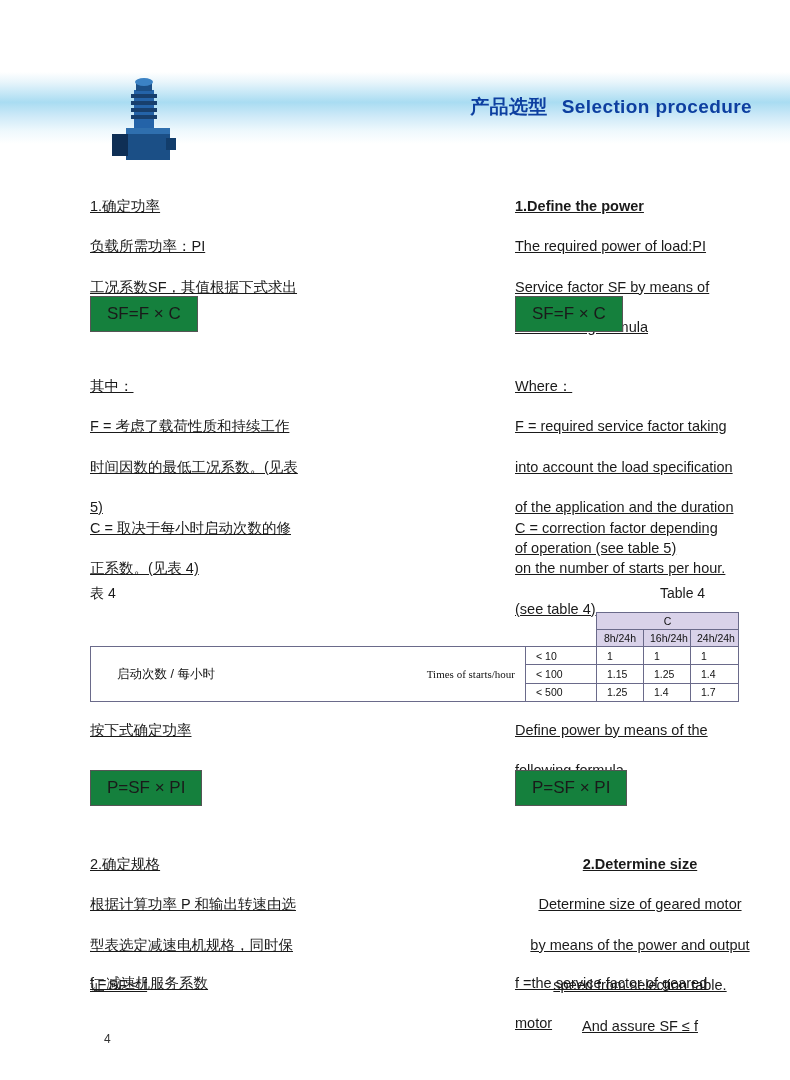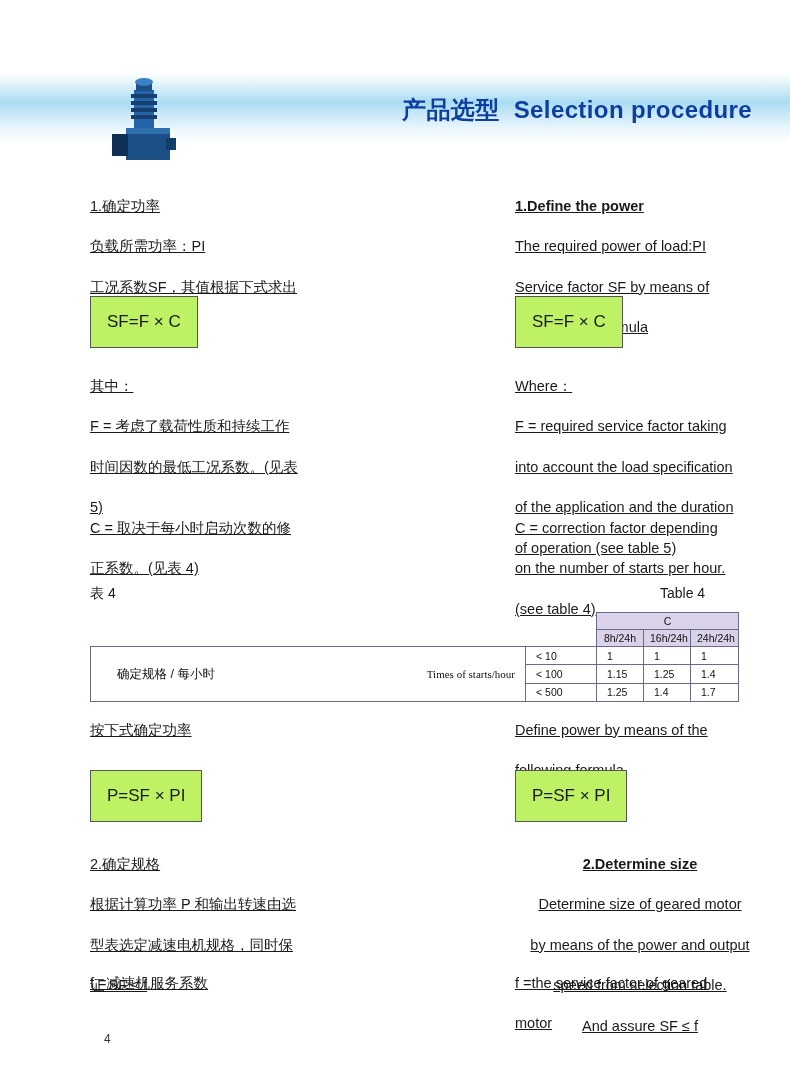--- a/index.html
+++ b/index.html
@@ -35,21 +35,21 @@
         #e8f5fb 14%,
         #a9dcf2 42%,
         #cfeaf8 62%,
         #eff9fd 82%,
         #ffffff 100%);
   }
   .header-title {
     position: absolute;
     right: 38px;
     top: 22px;
-    font-size: 24px;
+    font-size: 19px;
     font-weight: bold;
     color: #0d3fa0;
     letter-spacing: 0.4px;
     white-space: nowrap;
   }
   .header-title .cn {
     margin-right: 14px;
   }
 
   
@@ -69,22 +69,22 @@
     text-decoration: underline;
   }
   .col-left  { left: 90px;  width: 330px; }
   .col-right { left: 515px; width: 250px; }
   .bold { font-weight: bold; }
 
   
   .formula {
     display: inline-block;
     border: 1px solid #555;
-    background: #bef264;
-    padding: 14px 16px;
+    background: #15803d;
+    padding: 6px 16px;
     font-size: 17px;
     line-height: 22px;
     white-space: nowrap;
   }
 
   
   .table-wrap {
     position: absolute;
     left: 90px;
     top: 612px;
@@ -224,21 +224,21 @@
     </tr>
     <tr>
       <td class="t-blank"></td>
       <td class="t-sub">8h/24h</td>
       <td class="t-sub">16h/24h</td>
       <td class="t-sub">24h/24h</td>
     </tr>
     <tr>
       <td class="t-label-cell" rowspan="3">
         <div class="t-label-inner">
-          <span class="t-label-cn">确定规格 / 每小时</span>
+          <span class="t-label-cn">启动次数 / 每小时</span>
           <span class="t-label-en">Times of starts/hour</span>
         </div>
       </td>
       <td class="t-range">&lt; 10</td>
       <td class="t-val">1</td>
       <td class="t-val">1</td>
       <td class="t-val">1</td>
     </tr>
     <tr>
       <td class="t-range">&lt; 100</td>

